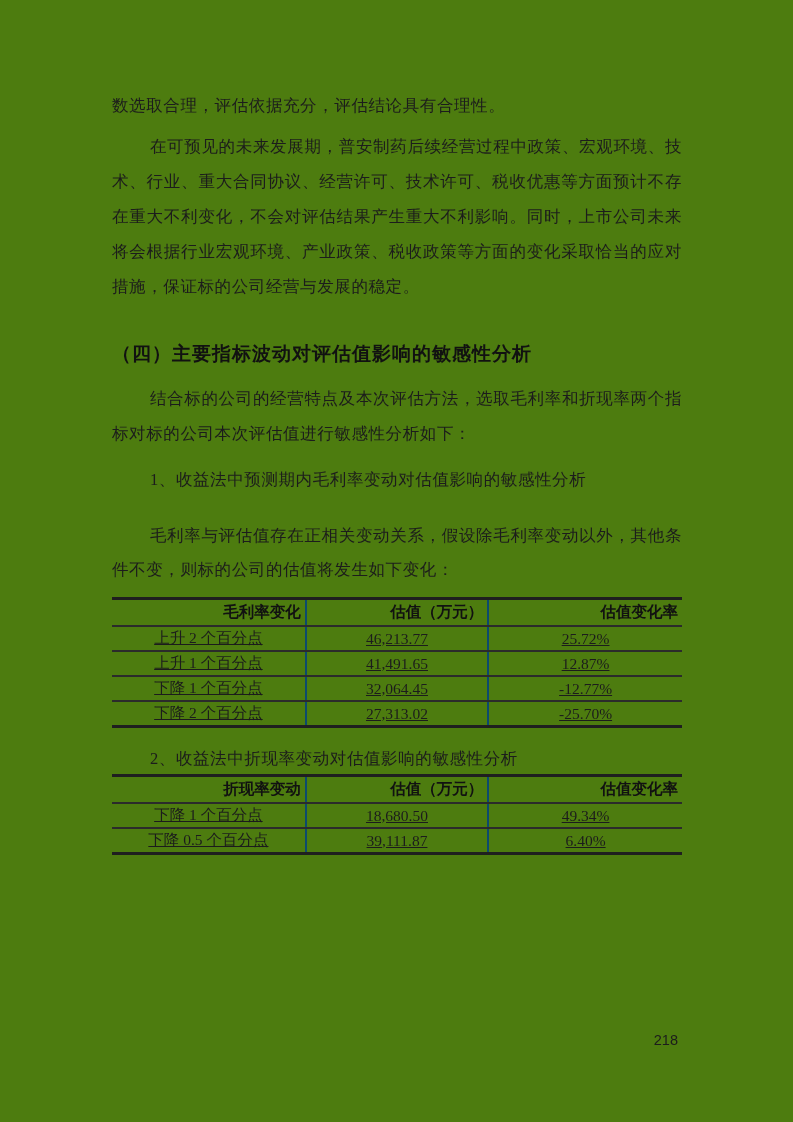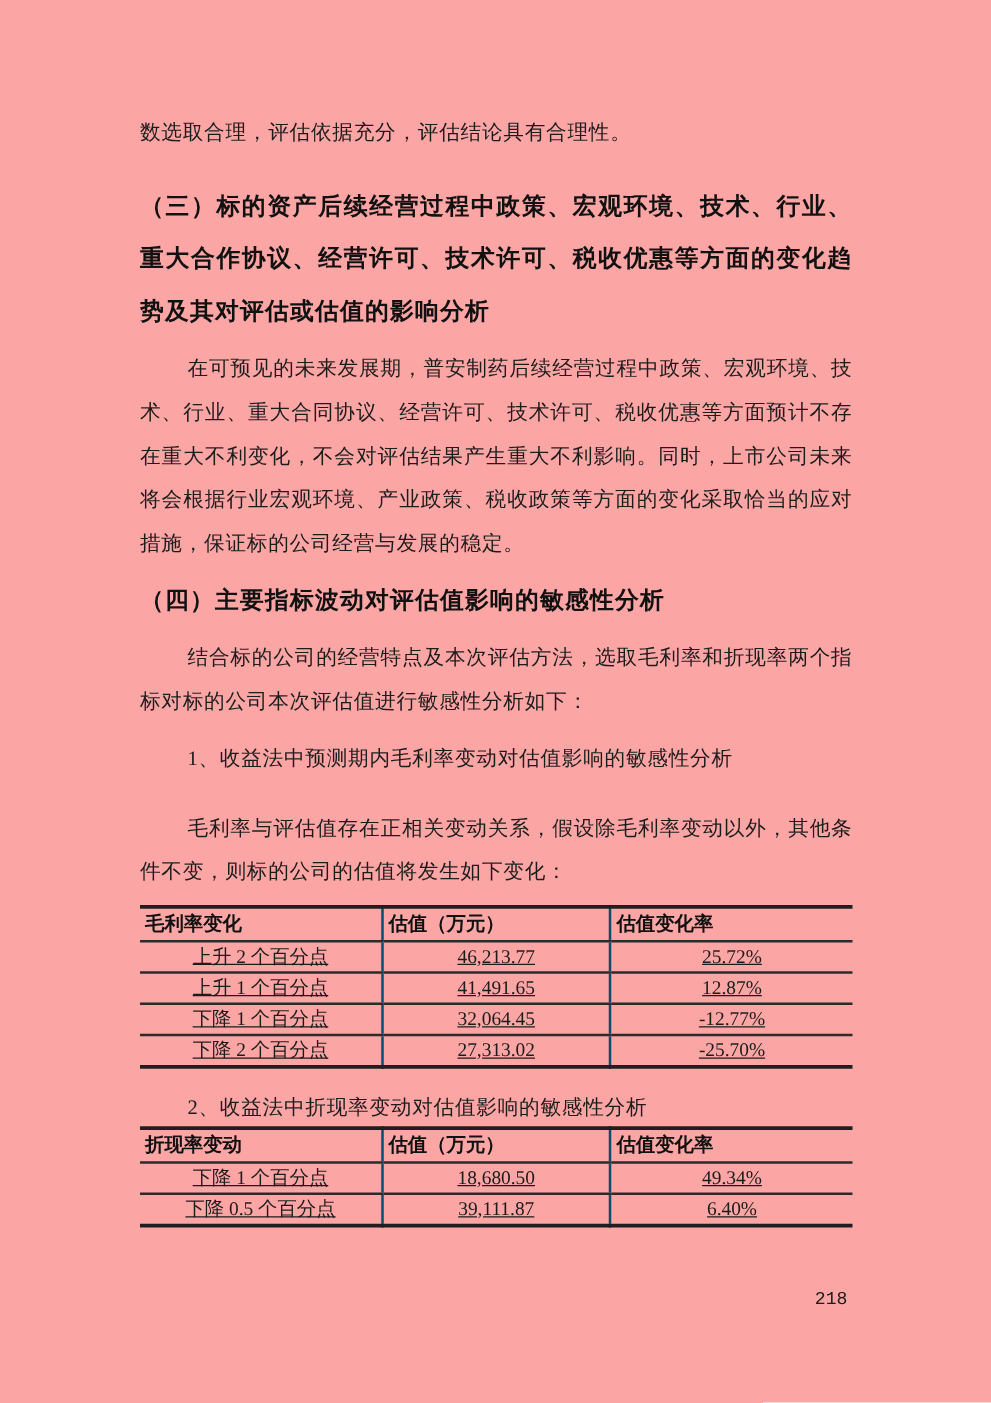--- a/index.html
+++ b/index.html
@@ -4,21 +4,21 @@
 <style>
   html, body {
     margin: 0;
     padding: 0;
     background: #ffffff;
   }
   .page {
     position: relative;
     width: 793px;
     height: 1122px;
-    background: #fca5a5;
+    background: #4d7c0f;
     overflow: hidden;
     color: #1c1c1c;
   }
   .content {
     position: absolute;
     left: 112px;
     top: 0;
     width: 570px;
   }
   .body {
@@ -41,21 +41,21 @@
     font-weight: 700;
     font-size: 19px;
     line-height: 42px;
     letter-spacing: 1px;
     text-align: justify;
     margin: 22px 0 2px 0;
     color: #111111;
   }
   .heading.single {
     line-height: 30px;
-    margin-top: 14px;
+    margin-top: 35px;
     margin-bottom: 12px;
   }
   .para-1 { margin-top: 6px; }
   .sub-title {
     line-height: 30px;
     margin-top: 14px;
   }
   .sub-para { margin-top: 24px; line-height: 34px; margin-bottom: 10px; }
   table.sens {
     border-collapse: collapse;
@@ -63,21 +63,21 @@
     border-top: 3px solid #1f1f1f;
     border-bottom: 3px solid #1f1f1f;
     margin: 0;
     table-layout: fixed;
   }
   table.sens th {
     font-family: "Liberation Sans", "DejaVu Sans", sans-serif;
     font-weight: 700;
     font-size: 15.5px;
     height: 25px;
-    text-align: left;
+    text-align: right;
     vertical-align: middle;
     border-bottom: 2px solid #2b2b2b;
     padding: 0 4px;
     color: #111111;
   }
   table.sens td {
     font-family: "Liberation Serif", "DejaVu Serif", serif;
     font-size: 15.5px;
     height: 23px;
     text-align: center;
@@ -88,34 +88,33 @@
     text-decoration: underline;
   }
   table.sens tr:last-child td { border-bottom: none; }
   table.sens th + th,
   table.sens td + td { border-left: 2px solid #0c4a6e; }
   .table-gap-2 { margin-top: 16px; }
   .page-number {
     position: absolute;
     top: 1032px;
     right: 115px;
-    font-family: Liberation Mono, monospace;
+    font-family: Liberation Sans, sans-serif;
     font-size: 14.5px;
     color: #1c1c1c;
   }
 </style>
 </head>
 <body>
 
 <div class="page">
   <div class="content">
 
     <p class="body continuation">数选取合理，评估依据充分，评估结论具有合理性。</p>
 
-    <h2 class="heading">（三）标的资产后续经营过程中政策、宏观环境、技术、行业、重大合作协议、经营许可、技术许可、税收优惠等方面的变化趋势及其对评估或估值的影响分析</h2>
 
     <p class="body indent para-1">在可预见的未来发展期，普安制药后续经营过程中政策、宏观环境、技术、行业、重大合同协议、经营许可、技术许可、税收优惠等方面预计不存在重大不利变化，不会对评估结果产生重大不利影响。同时，上市公司未来将会根据行业宏观环境、产业政策、税收政策等方面的变化采取恰当的应对措施，保证标的公司经营与发展的稳定。</p>
 
     <h2 class="heading single">（四）主要指标波动对评估值影响的敏感性分析</h2>
 
     <p class="body indent">结合标的公司的经营特点及本次评估方法，选取毛利率和折现率两个指标对标的公司本次评估值进行敏感性分析如下：</p>
 
     <p class="body indent sub-title">1、收益法中预测期内毛利率变动对估值影响的敏感性分析</p>
 
     <p class="body indent sub-para">毛利率与评估值存在正相关变动关系，假设除毛利率变动以外，其他条件不变，则标的公司的估值将发生如下变化：</p>

